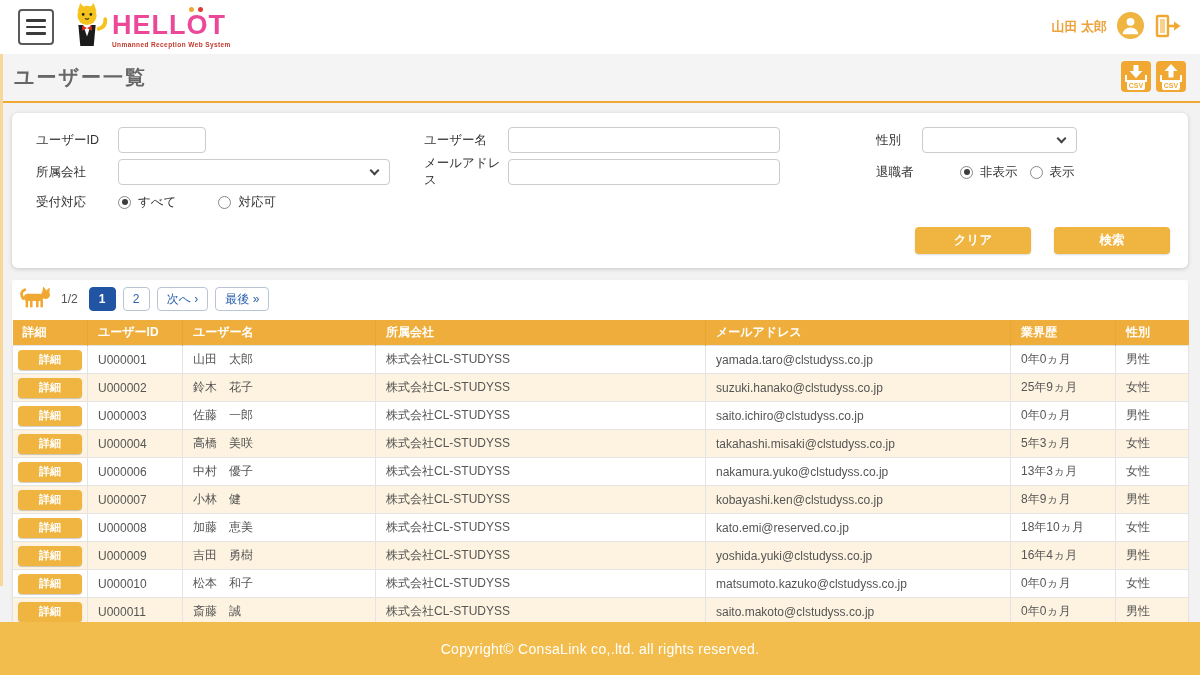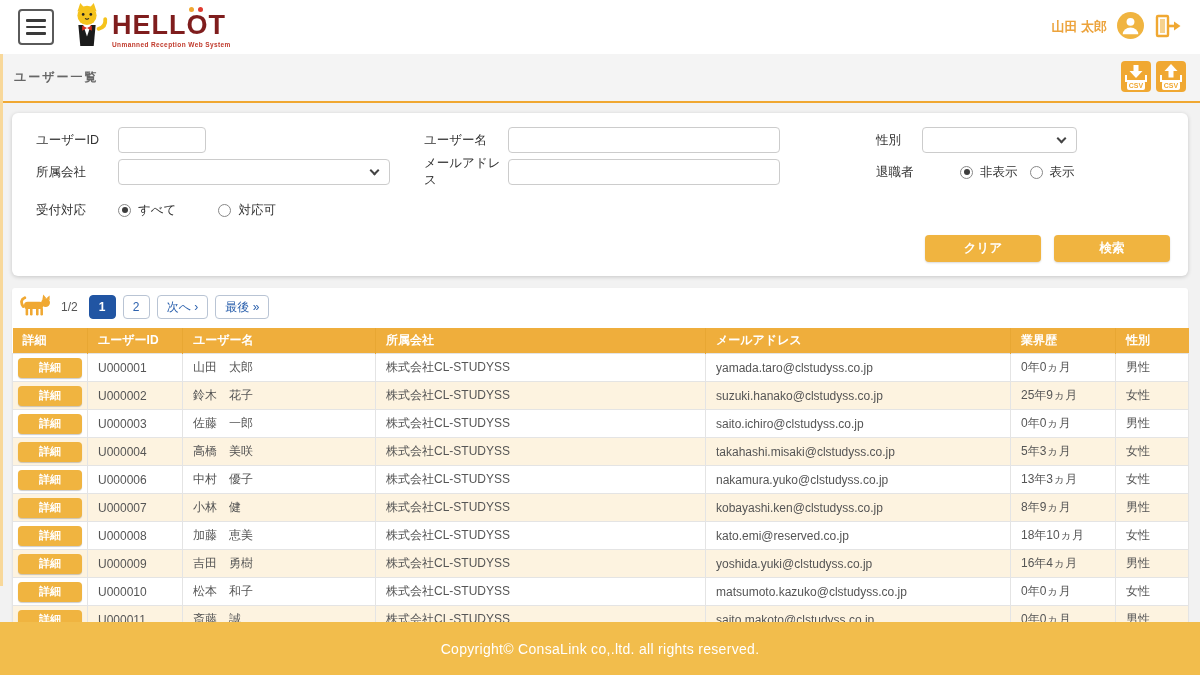--- a/index.html
+++ b/index.html
@@ -8,33 +8,33 @@
     font-family:"Liberation Sans","DejaVu Sans",sans-serif;
     background:#f2f2f2; position:relative; color:#555;
   }
   
   .app-header { height:54px; background:#fff; display:flex; align-items:center; padding:0 18px; }
   .menu-btn { width:36px; height:36px; background:#fff; border:2px solid #5a5a5a; border-radius:4px;
     display:flex; flex-direction:column; justify-content:center; gap:4px; align-items:center; cursor:pointer; }
   .menu-btn span { display:block; width:20px; height:2.5px; background:#3a3a3a; border-radius:1px; }
   .logo-wrap { display:flex; align-items:flex-end; margin-left:10px; }
   .logo-text-col { display:flex; flex-direction:column; margin-left:2px; padding-bottom:4px;}
-  .logo-title { font-size:27px; font-weight:800; color:#7f1d1d; letter-spacing:1px; line-height:1; display:flex; }
+  .logo-title { font-size:27px; font-weight:800; color:#ec4899; letter-spacing:1px; line-height:1; display:flex; }
   .o-uml { position:relative; }
   .o-uml::before, .o-uml::after { content:""; position:absolute; top:-5px; width:5px; height:5px; border-radius:50%; }
   .o-uml::before { left:2px; background:#f0a832; }
   .o-uml::after  { left:11px; background:#e03c31; }
   .logo-subtitle { font-size:6.5px; color:#c0392b; letter-spacing:.4px; margin-top:2px; font-weight:bold; }
   .header-right { margin-left:auto; display:flex; align-items:center; gap:10px; }
   .header-user-name { color:#eca33c; font-size:13px; font-weight:bold; }
   .icon-btn { background:none; border:none; cursor:pointer; display:flex; align-items:center; }
   
   .title-bar { height:49px; background:#f4f4f4; border-bottom:2px solid #f0a832;
     display:flex; align-items:center; padding:0 14px; }
-  .page-title { font-size:12px; font-weight:bold; color:#666; letter-spacing:2px; }
+  .page-title { font-size:20px; font-weight:bold; color:#666; letter-spacing:2px; }
   .csv-group { margin-left:auto; display:flex; gap:5px; }
   .csv-btn { background:none; border:none; cursor:pointer; padding:0; }
   
   .left-accent { position:absolute; left:0; top:54px; width:3px; height:532px; background:#f8d89a; }
   
   .search-card { margin:10px 12px 0; background:#fff; border-radius:6px;
     box-shadow:0 1px 4px rgba(0,0,0,.18); padding:14px 14px 14px; }
   .form-grid { display:grid; grid-template-columns:398px 452px auto; }
   .form-cell { display:flex; align-items:center; height:26px; margin-bottom:6px; }
   .form-label { font-size:12.5px; color:#333; flex-shrink:0; }
@@ -48,21 +48,21 @@
   .select-box { display:flex; align-items:center; height:26px; border:1px solid #ccc; border-radius:4px;
     background:#fff; cursor:pointer; }
   .sel-company { width:272px; }
   .sel-gender { width:155px; }
   .chev { width:7px; height:7px; border-right:2px solid #444; border-bottom:2px solid #444;
     transform:rotate(45deg); margin-left:auto; margin-right:11px; margin-top:-3px; }
   .radio-group { display:flex; gap:42px; }
   .radio { display:inline-flex; align-items:center; gap:7px; font-size:12.5px; color:#333; cursor:pointer; }
   .radio .rdot { width:13px; height:13px; border:1px solid #888; border-radius:50%; background:#fff; position:relative; flex-shrink:0; }
   .radio.checked .rdot::after { content:""; position:absolute; inset:2.5px; background:#3d3d3d; border-radius:50%; }
-  .form-actions { display:flex; justify-content:flex-end; gap:13px; margin-top:8px; padding-right:4px; }
+  .form-actions { display:flex; justify-content:flex-end; gap:23px; margin-top:8px; padding-right:4px; }
   .action-btn { width:116px; height:27px; background:#f0b440; border:none; border-radius:4px;
     color:#fff; font-size:12.5px; font-weight:bold; cursor:pointer; box-shadow:0 1px 2px rgba(0,0,0,.15); }
   
   .table-section { margin:12px 12px 0; background:#fff; border-radius:3px; box-shadow:0 1px 2px rgba(0,0,0,.08); }
   .pagination { display:flex; align-items:center; gap:7px; padding:5px 12px 7px 8px; }
   .pag-cat { flex-shrink:0; margin-right:2px; }
   .pag-info { font-size:12px; color:#555; margin-right:4px; }
   .page-btn { min-width:27px; height:24px; padding:0 9px; background:#fff; border:1px solid #b9c4d4;
     border-radius:4px; color:#2d62ae; font-size:12px; cursor:pointer; }
   .page-btn.active { background:#2155a3; border-color:#2155a3; color:#fff; font-weight:bold; }
@@ -205,21 +205,21 @@
             <span class="rdot"></span>
             <span>非表示</span>
           </span>
         <span class="radio">
             <span class="rdot"></span>
             <span>表示</span>
           </span>
       </div>
     </div>
 
-    <div class="form-cell" style="height:22px;margin-top:8px;">
+    <div class="form-cell" style="height:22px;">
       <span class="form-label lbl-w1">受付対応</span>
       <div class="radio-group">
         <span class="radio checked">
             <span class="rdot"></span>
             <span>すべて</span>
           </span>
         <span class="radio">
             <span class="rdot"></span>
             <span>対応可</span>
           </span>

